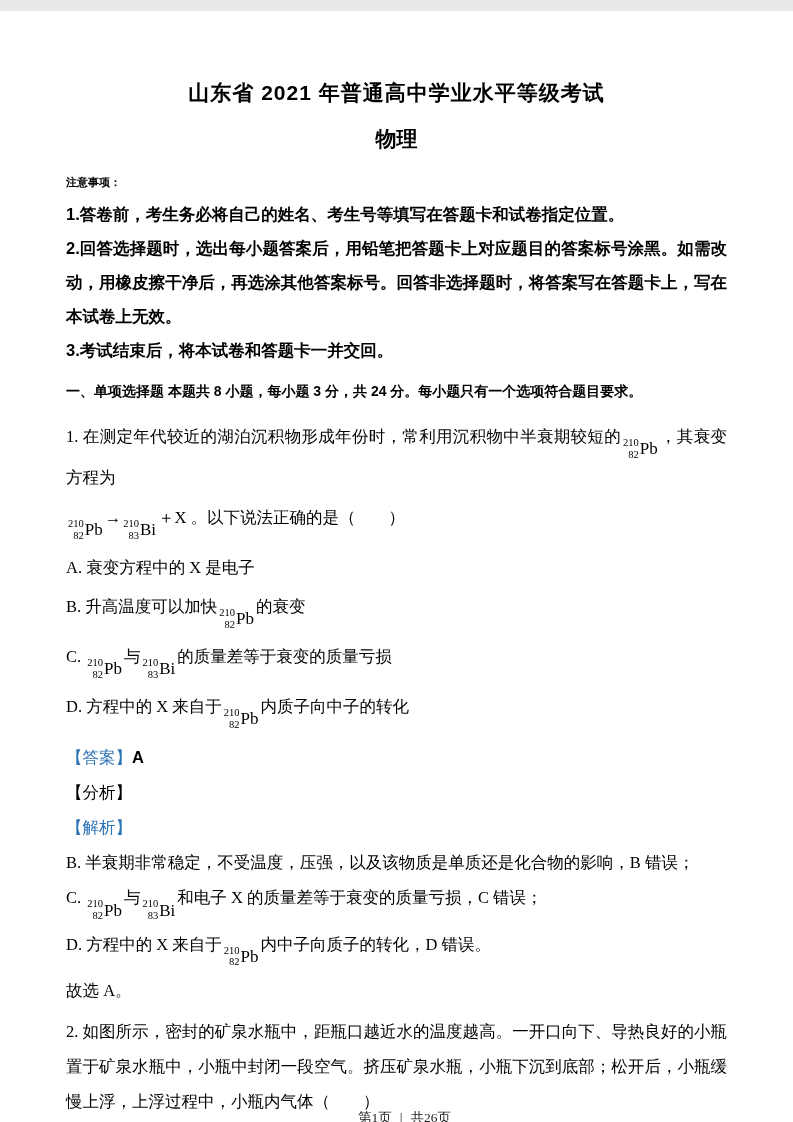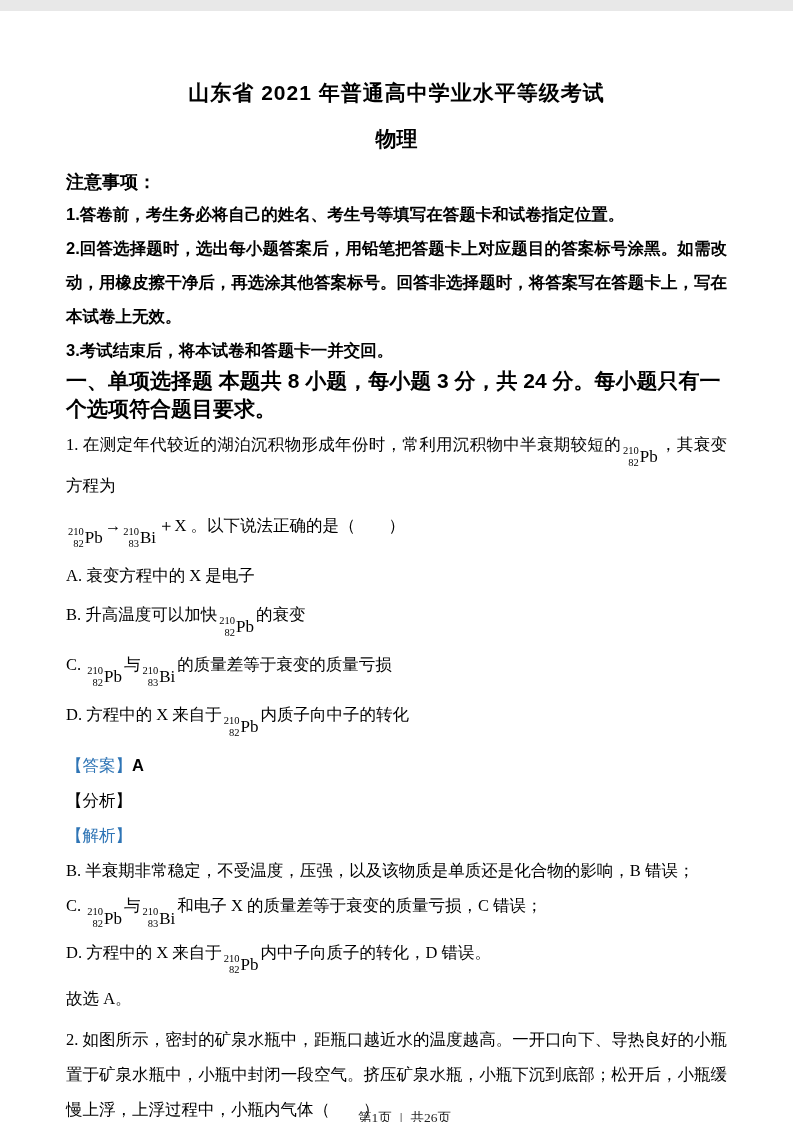--- a/index.html
+++ b/index.html
@@ -28,31 +28,31 @@
     font-weight: bold;
     font-size: 21px;
     text-align: center;
     margin-bottom: 14px;
   }
   .bold-sans {
     font-family: "Liberation Sans", sans-serif;
     font-weight: bold;
   }
   .notice-heading {
-    font-size: 18px;
+    font-size: 11px;
     line-height: 30px;
   }
   .notice-item {
     font-size: 16.5px;
     line-height: 34px;
     text-align: justify;
   }
   .section-heading {
-    font-size: 21px;
-    line-height: 28px;
+    font-size: 14px;
+    line-height: 48px;
     margin-bottom: 4px;
   }
   .body-line {
     font-size: 16.5px;
     line-height: 35px;
     text-align: justify;
   }
   .formula-line {
     font-size: 16.5px;
     line-height: 30px;

